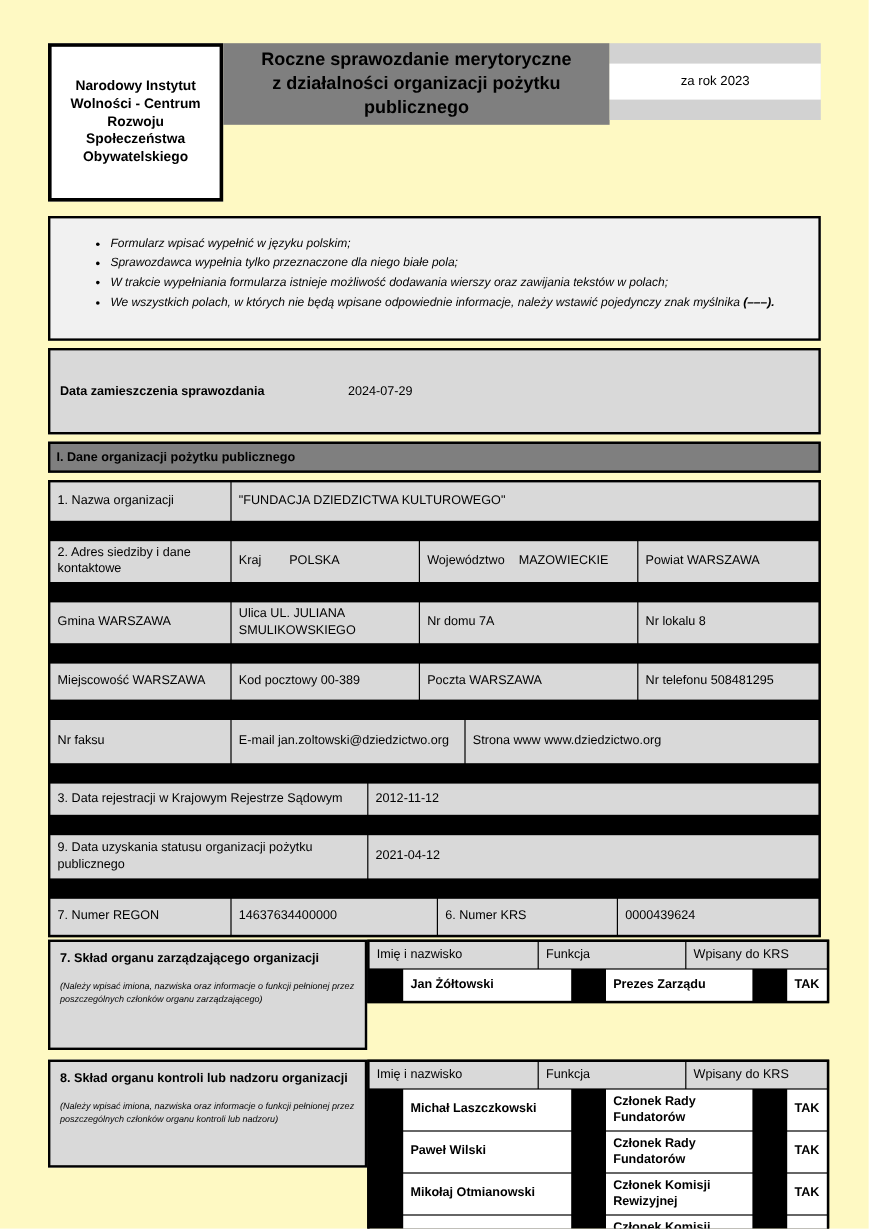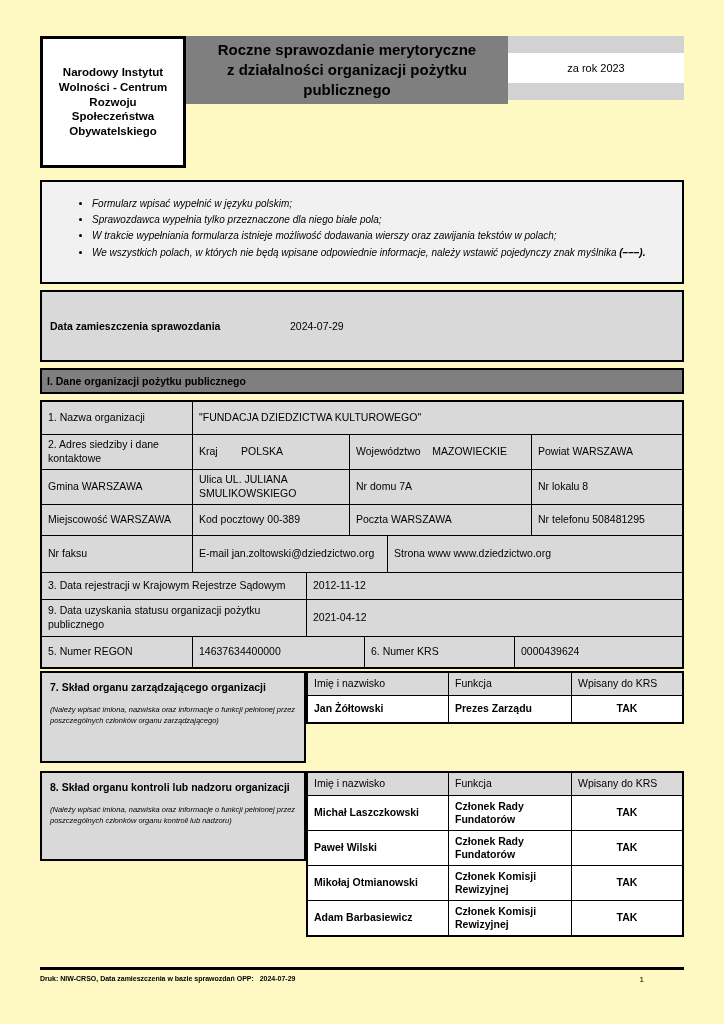--- a/index.html
+++ b/index.html
@@ -53,21 +53,21 @@
   .date-band .val { font-size:10.5px; margin-left:40px; }
 
   
   .section-bar {
     margin-top:6px; height:26px; background:var(--band_dark,#7f7f7f);
     border:2px solid #000; display:flex; align-items:center;
     font-weight:bold; font-size:10.5px; padding-left:5px;
   }
 
   
-  .tbl { margin-top:6px; background:#000; border:2px solid #000; display:flex; flex-direction:column; gap:1px; }
+  .tbl { margin-top:6px; background:#000; border:2px solid #000; display:flex; flex-direction:column; gap:17px; }
   .tbl .row { display:flex; gap:1px; }
   .tbl .cell {
     background:var(--cell_gray,#d9d9d9); font-size:10.5px; padding:3px 6px;
     display:flex; align-items:center; white-space:pre-wrap; line-height:1.3;
   }
   .h32{height:32px}.h34{height:34px}.h36{height:36px}.h30{height:30px}.h26{height:26px}
   .w150{width:150px;flex:none}.w156{width:156px;flex:none}.w181{width:181px;flex:none}
   .w194{width:194px;flex:none}.w264{width:264px;flex:none}.w171{width:171px;flex:none}
   .w149{width:149px;flex:none}
   .grow{flex:1}
@@ -80,21 +80,21 @@
   }
   .org-label .t { font-weight:bold; font-size:10.5px; line-height:1.3; }
   .org-label .n { font-style:italic; font-size:7.5px; line-height:1.45; margin-top:10px; }
   .mtbl { flex:1; background:#000; border:2px solid #000; display:flex; flex-direction:column; gap:1px; }
   .mtbl .mrow { display:flex; gap:1px; }
   .mtbl .mcell {
     background:#fff; font-size:10.5px; padding:2px 6px;
     display:flex; align-items:center; line-height:1.25;
   }
   .mtbl .mhead .mcell { background:var(--cell_gray,#d9d9d9); height:22px; }
-  .mtbl .mdata .mcell { font-weight:bold; }
+  .mtbl .mdata .mcell { font-weight:bold;margin-left:28px; }
   .mc1{width:140px;flex:none}.mc2{width:122px;flex:none}.mc3{flex:1; justify-content:center; text-align:right;}
   .mtbl .mhead .mc3{justify-content:flex-start; text-align:left;}
   .rh26 .mcell{height:26px} .rh34 .mcell{height:34px}
   .blk7{margin-top:2px} .blk8{margin-top:8px}
   .lab7{height:92px} .lab8{height:90px}
 
   
   .footer { margin-top:30px; border-top:3px solid #000; padding-top:5px; display:flex; }
   .footer .fl { font-size:7px; font-weight:bold; white-space:pre-wrap; }
   .footer .fp { margin-left:auto; margin-right:40px; font-size:8px; }
@@ -163,21 +163,21 @@
       </div>
       <div class="row">
         <div class="cell h26 w264">3. Data rejestracji w Krajowym Rejestrze Sądowym</div>
         <div class="cell h26 grow">2012-11-12</div>
       </div>
       <div class="row">
         <div class="cell h36 w264">9. Data uzyskania statusu organizacji pożytku publicznego</div>
         <div class="cell h36 grow">2021-04-12</div>
       </div>
       <div class="row">
-        <div class="cell h30 w150">5. Numer REGON</div>
+        <div class="cell h30 w150">7. Numer REGON</div>
         <div class="cell h30 w171">14637634400000</div>
         <div class="cell h30 w149">6. Numer KRS</div>
         <div class="cell h30 grow">0000439624</div>
       </div>
     </div>
 
     <div class="org-block blk7">
       <div class="org-label lab7">
         <div class="t">7. Skład organu zarządzającego organizacji</div>
         <div class="n">(Należy wpisać imiona, nazwiska oraz informacje o funkcji pełnionej przez poszczególnych członków organu zarządzającego)</div>

